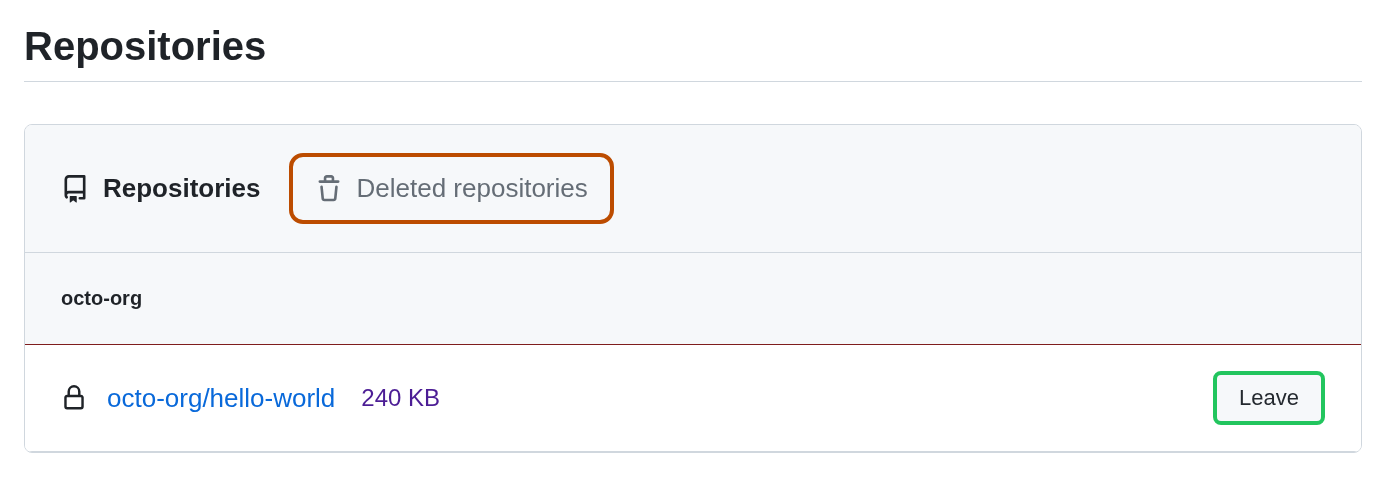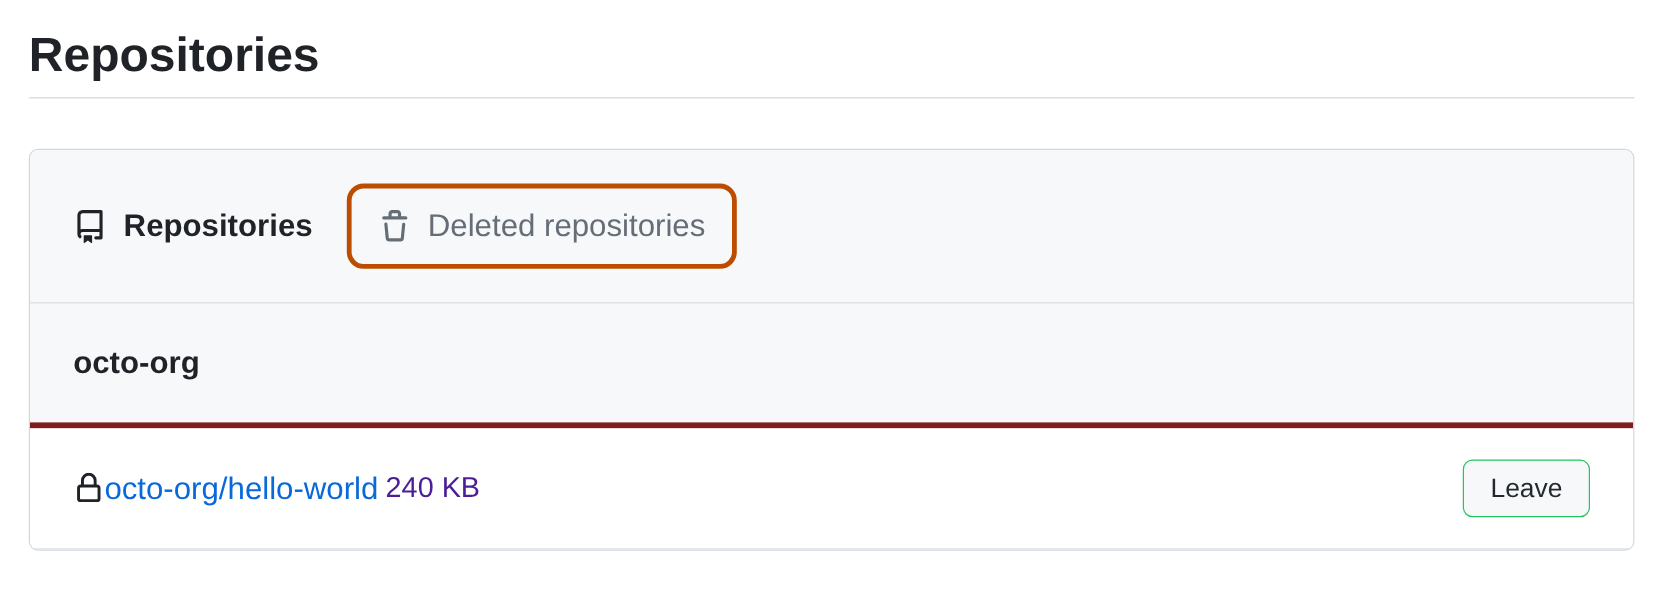--- a/index.html
+++ b/index.html
@@ -58,50 +58,51 @@
       gap: 14px;
     }
     .icon {
       display: inline-flex;
       align-items: center;
       justify-content: center;
     }
     .section-header {
       background: #f6f8fa;
       padding: 34px 36px;
-      border-bottom: 5px solid #7f1d1d;
-      font-size: 26px;
+      border-bottom: 1px solid #7f1d1d;
+      font-size: 20px;
       font-weight: 600;
     }
     .repo-row {
       display: flex;
       align-items: center;
       padding: 26px 36px;
       border-bottom: 1px solid #d0d7de;
       background: #ffffff;
     }
     .repo-left {
       display: flex;
       align-items: center;
+      gap: 20px;
       flex: 1;
     }
     .repo-link {
       color: #0969da;
       font-size: 26px;
       text-decoration: none;
       cursor: pointer;
     }
     .repo-size {
       color: #4c1d95;
       font-size: 24px;
       margin-left: 6px;
     }
     .leave-btn {
       background: #f6f8fa;
-      border: 1px solid #22c55e;
+      border: 4px solid #22c55e;
       border-radius: 8px;
       padding: 10px 22px;
       font-size: 22px;
       font-weight: 500;
       color: #24292f;
       cursor: pointer;
     }
   </style>
 </head>
 <body>

